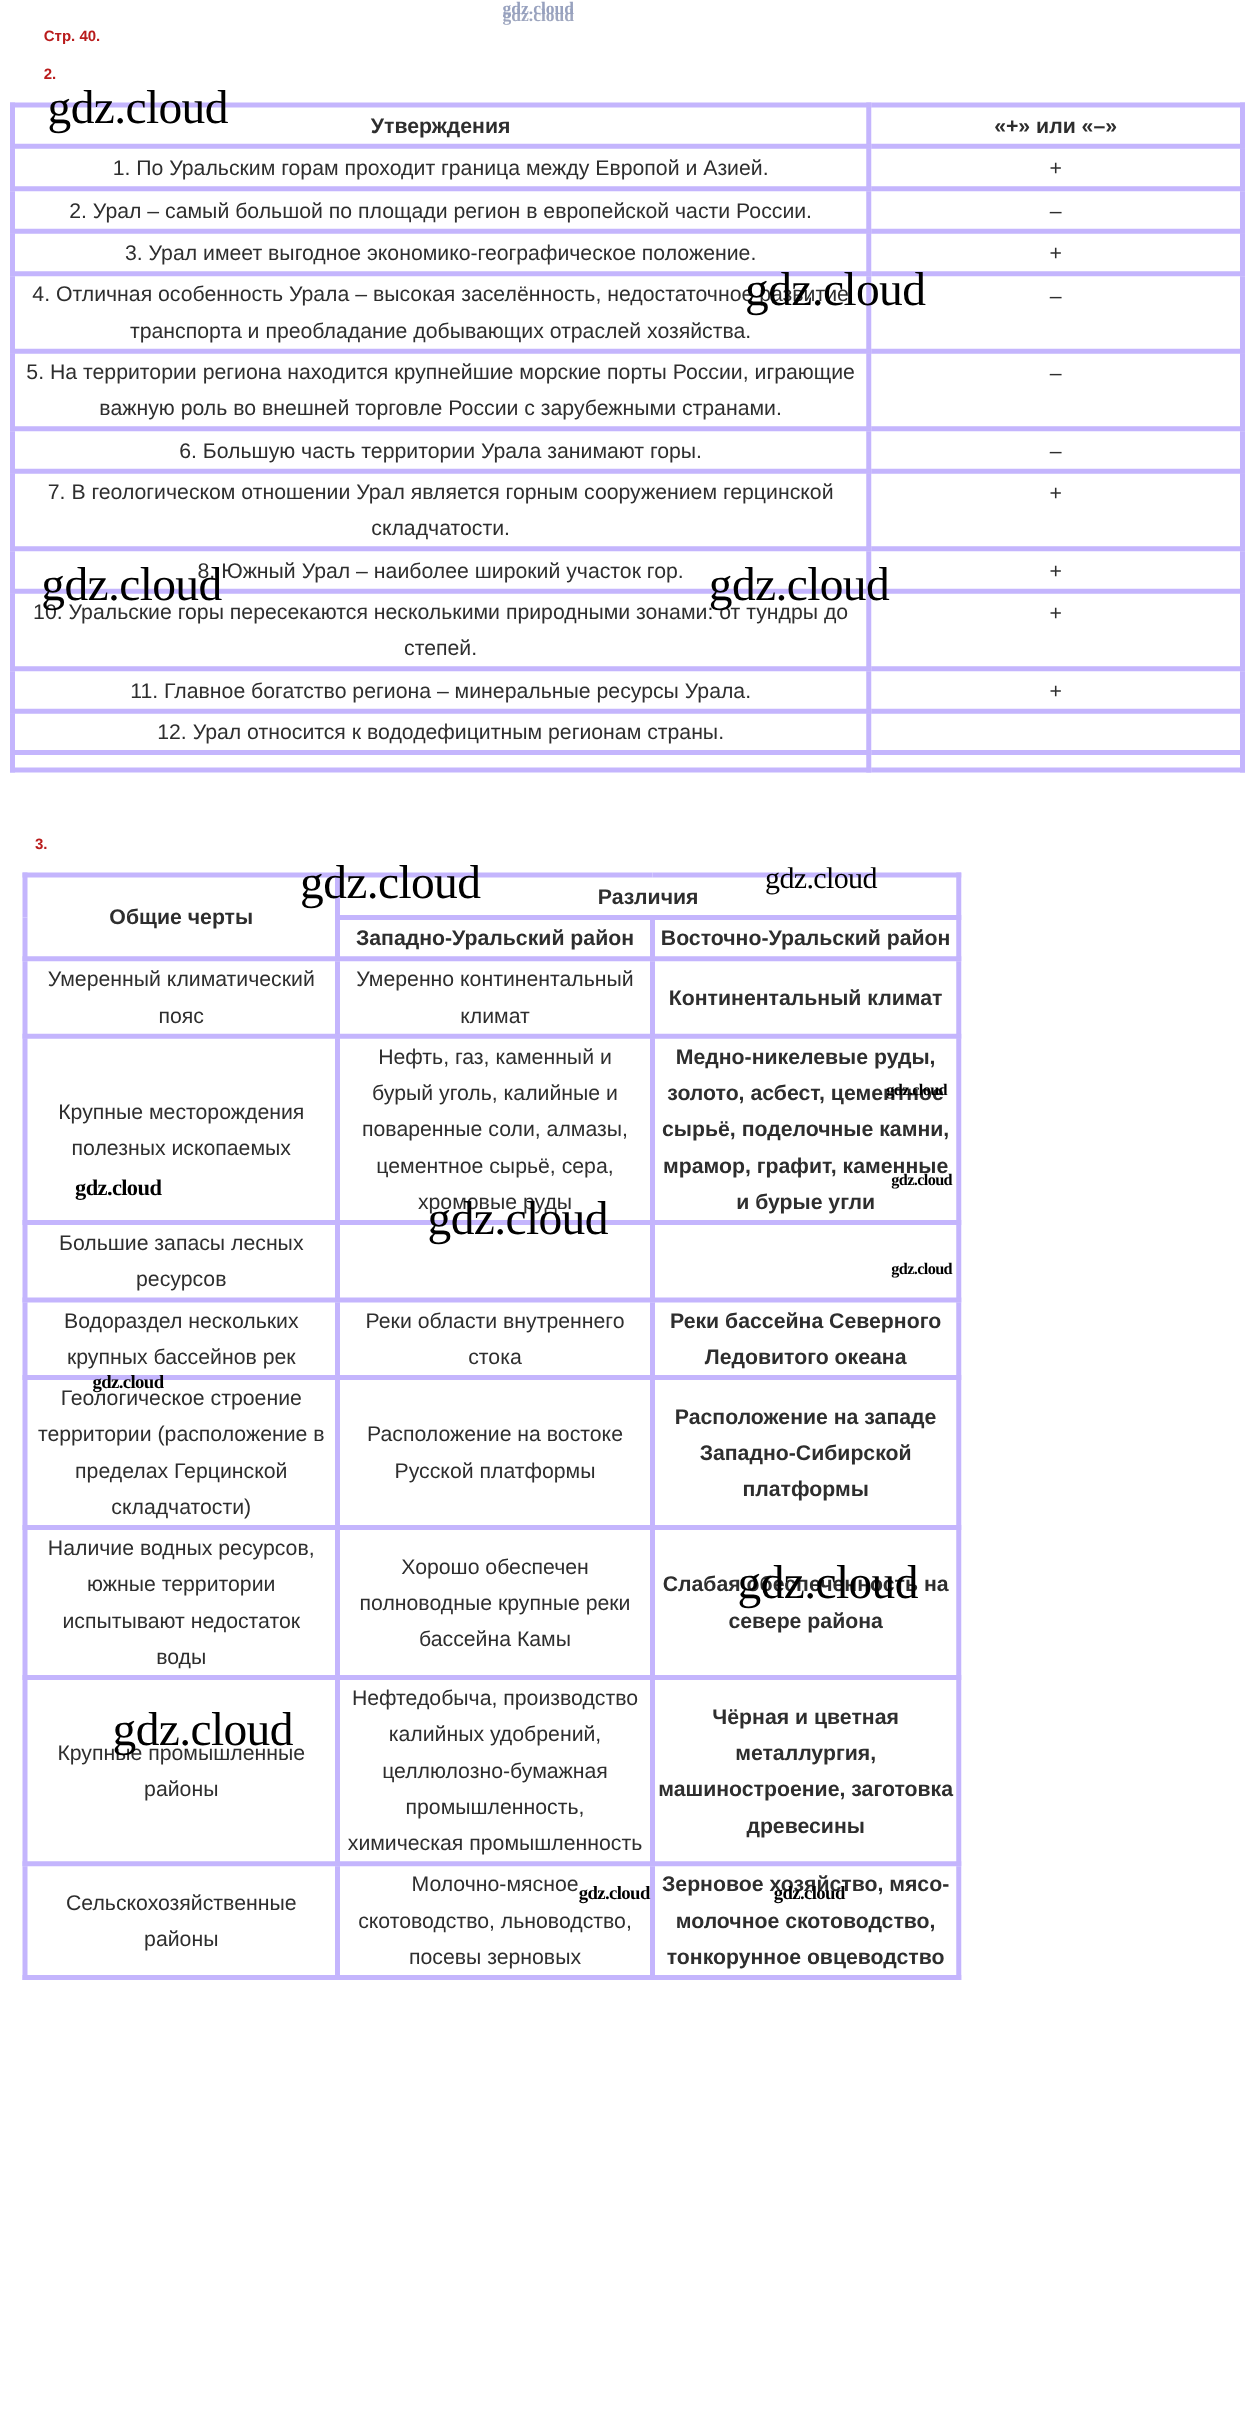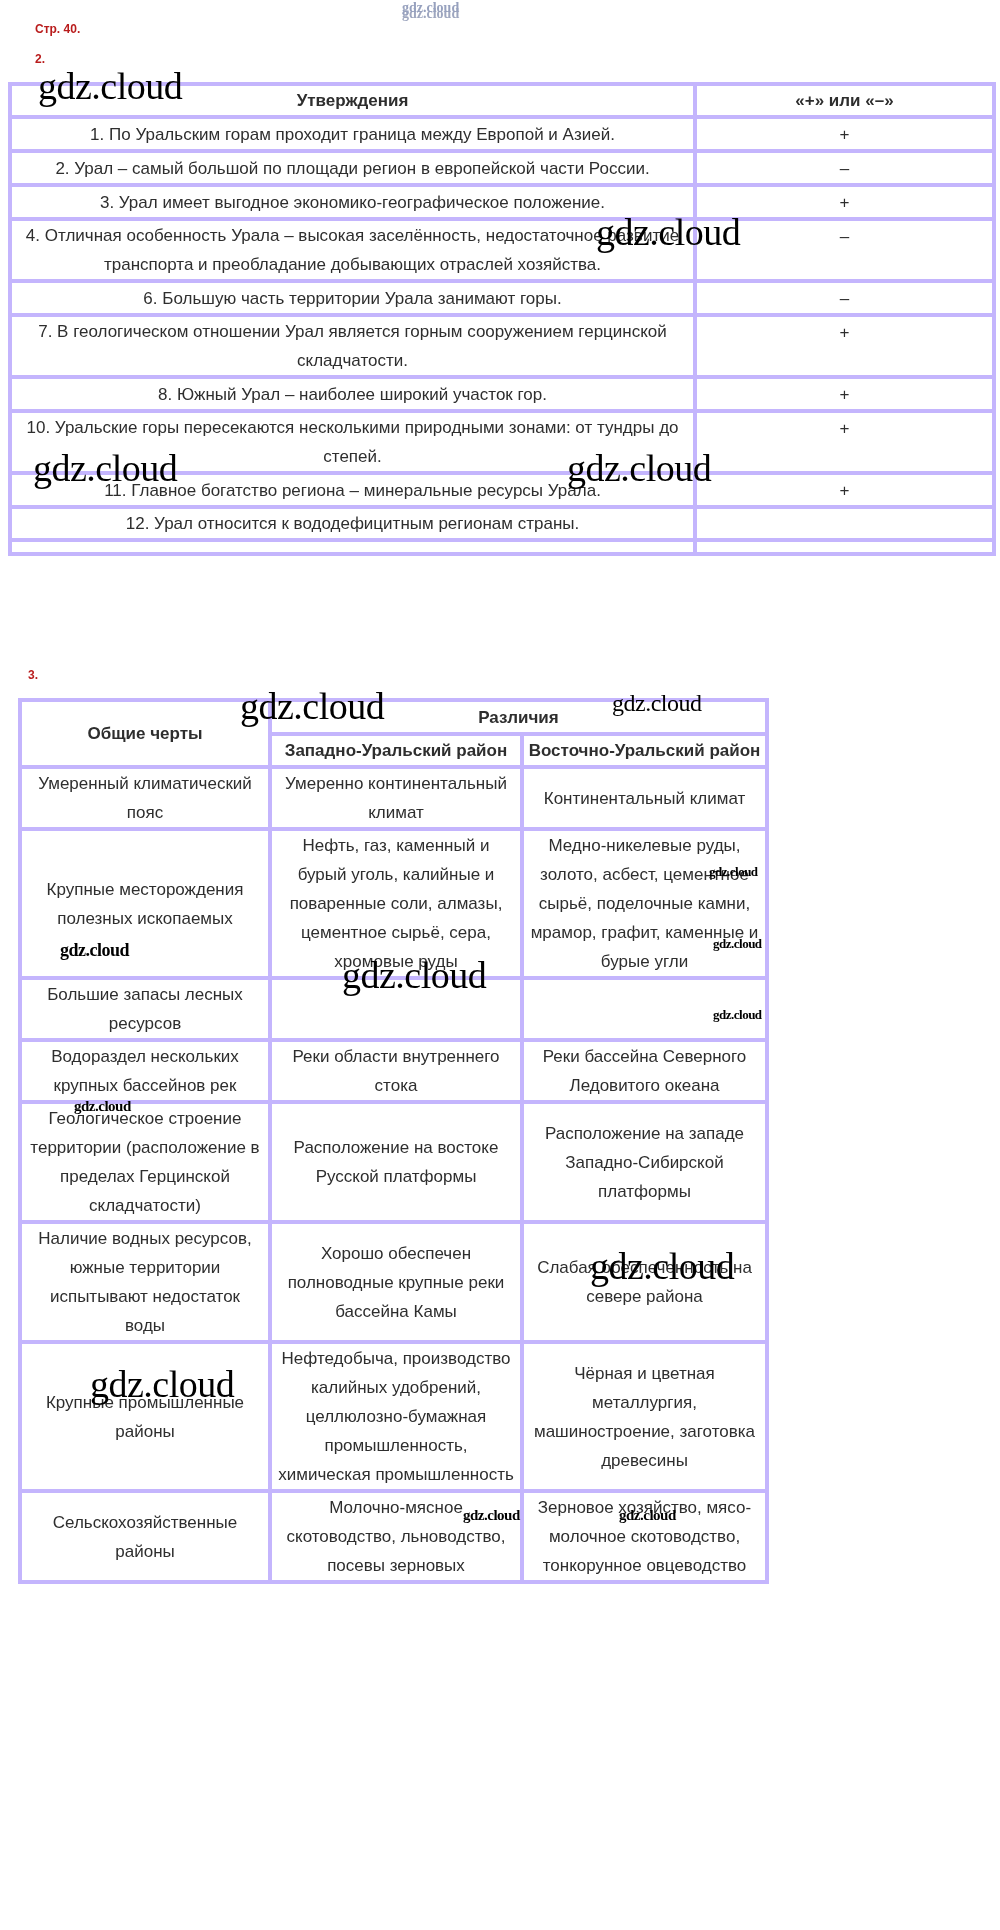--- a/index.html
+++ b/index.html
@@ -56,21 +56,21 @@
 
   
   #t3 { left: 18px; top: 698px; width: 747px; }
   #t3 col.c1 { width: 250px; }
   #t3 col.c2 { width: 252px; }
   #t3 col.c3 { width: 245px; }
   #t3 thead tr.tr1 { height: 34px; }
   #t3 thead tr.tr2 { height: 25px; }
   #t3 td.c-common { padding: 0 6px; }
   #t3 td.c-west { padding: 0 6px; }
-  #t3 td.c-east { padding: 0 2px; }
+  #t3 td.c-east { padding: 0 2px; font-weight: bold; }
   #t3 tr.rh58  { height: 58px; }
   #t3 tr.rh59  { height: 59px; }
   #t3 tr.rh90  { height: 90px; }
   #t3 tr.rh116 { height: 116px; }
   #t3 tr.rh117 { height: 98px; }
   #t3 tr.rh145 { height: 145px; }
 
   
   .wm {
     position: absolute;
@@ -123,20 +123,24 @@
       <tr class="s">
         <td class="st">2. Урал – самый большой по площади регион в европейской части России.</td>
         <td class="mk">–</td>
       </tr>
       <tr class="s">
         <td class="st">3. Урал имеет выгодное экономико-географическое положение.</td>
         <td class="mk">+</td>
       </tr>
       <tr class="d">
         <td class="st">4. Отличная особенность Урала – высокая заселённость, недостаточное развитие транспорта и преобладание добывающих отраслей хозяйства.</td>
+        <td class="mk">–</td>
+      </tr>
+      <tr class="d">
+        <td class="st">5. На территории региона находится крупнейшие морские порты России, играющие важную роль во внешней торговле России с зарубежными странами.</td>
         <td class="mk">–</td>
       </tr>
       <tr class="s">
         <td class="st">6. Большую часть территории Урала занимают горы.</td>
         <td class="mk">–</td>
       </tr>
       <tr class="d">
         <td class="st">7. В геологическом отношении Урал является горным сооружением герцинской складчатости.</td>
         <td class="mk">+</td>
       </tr>

